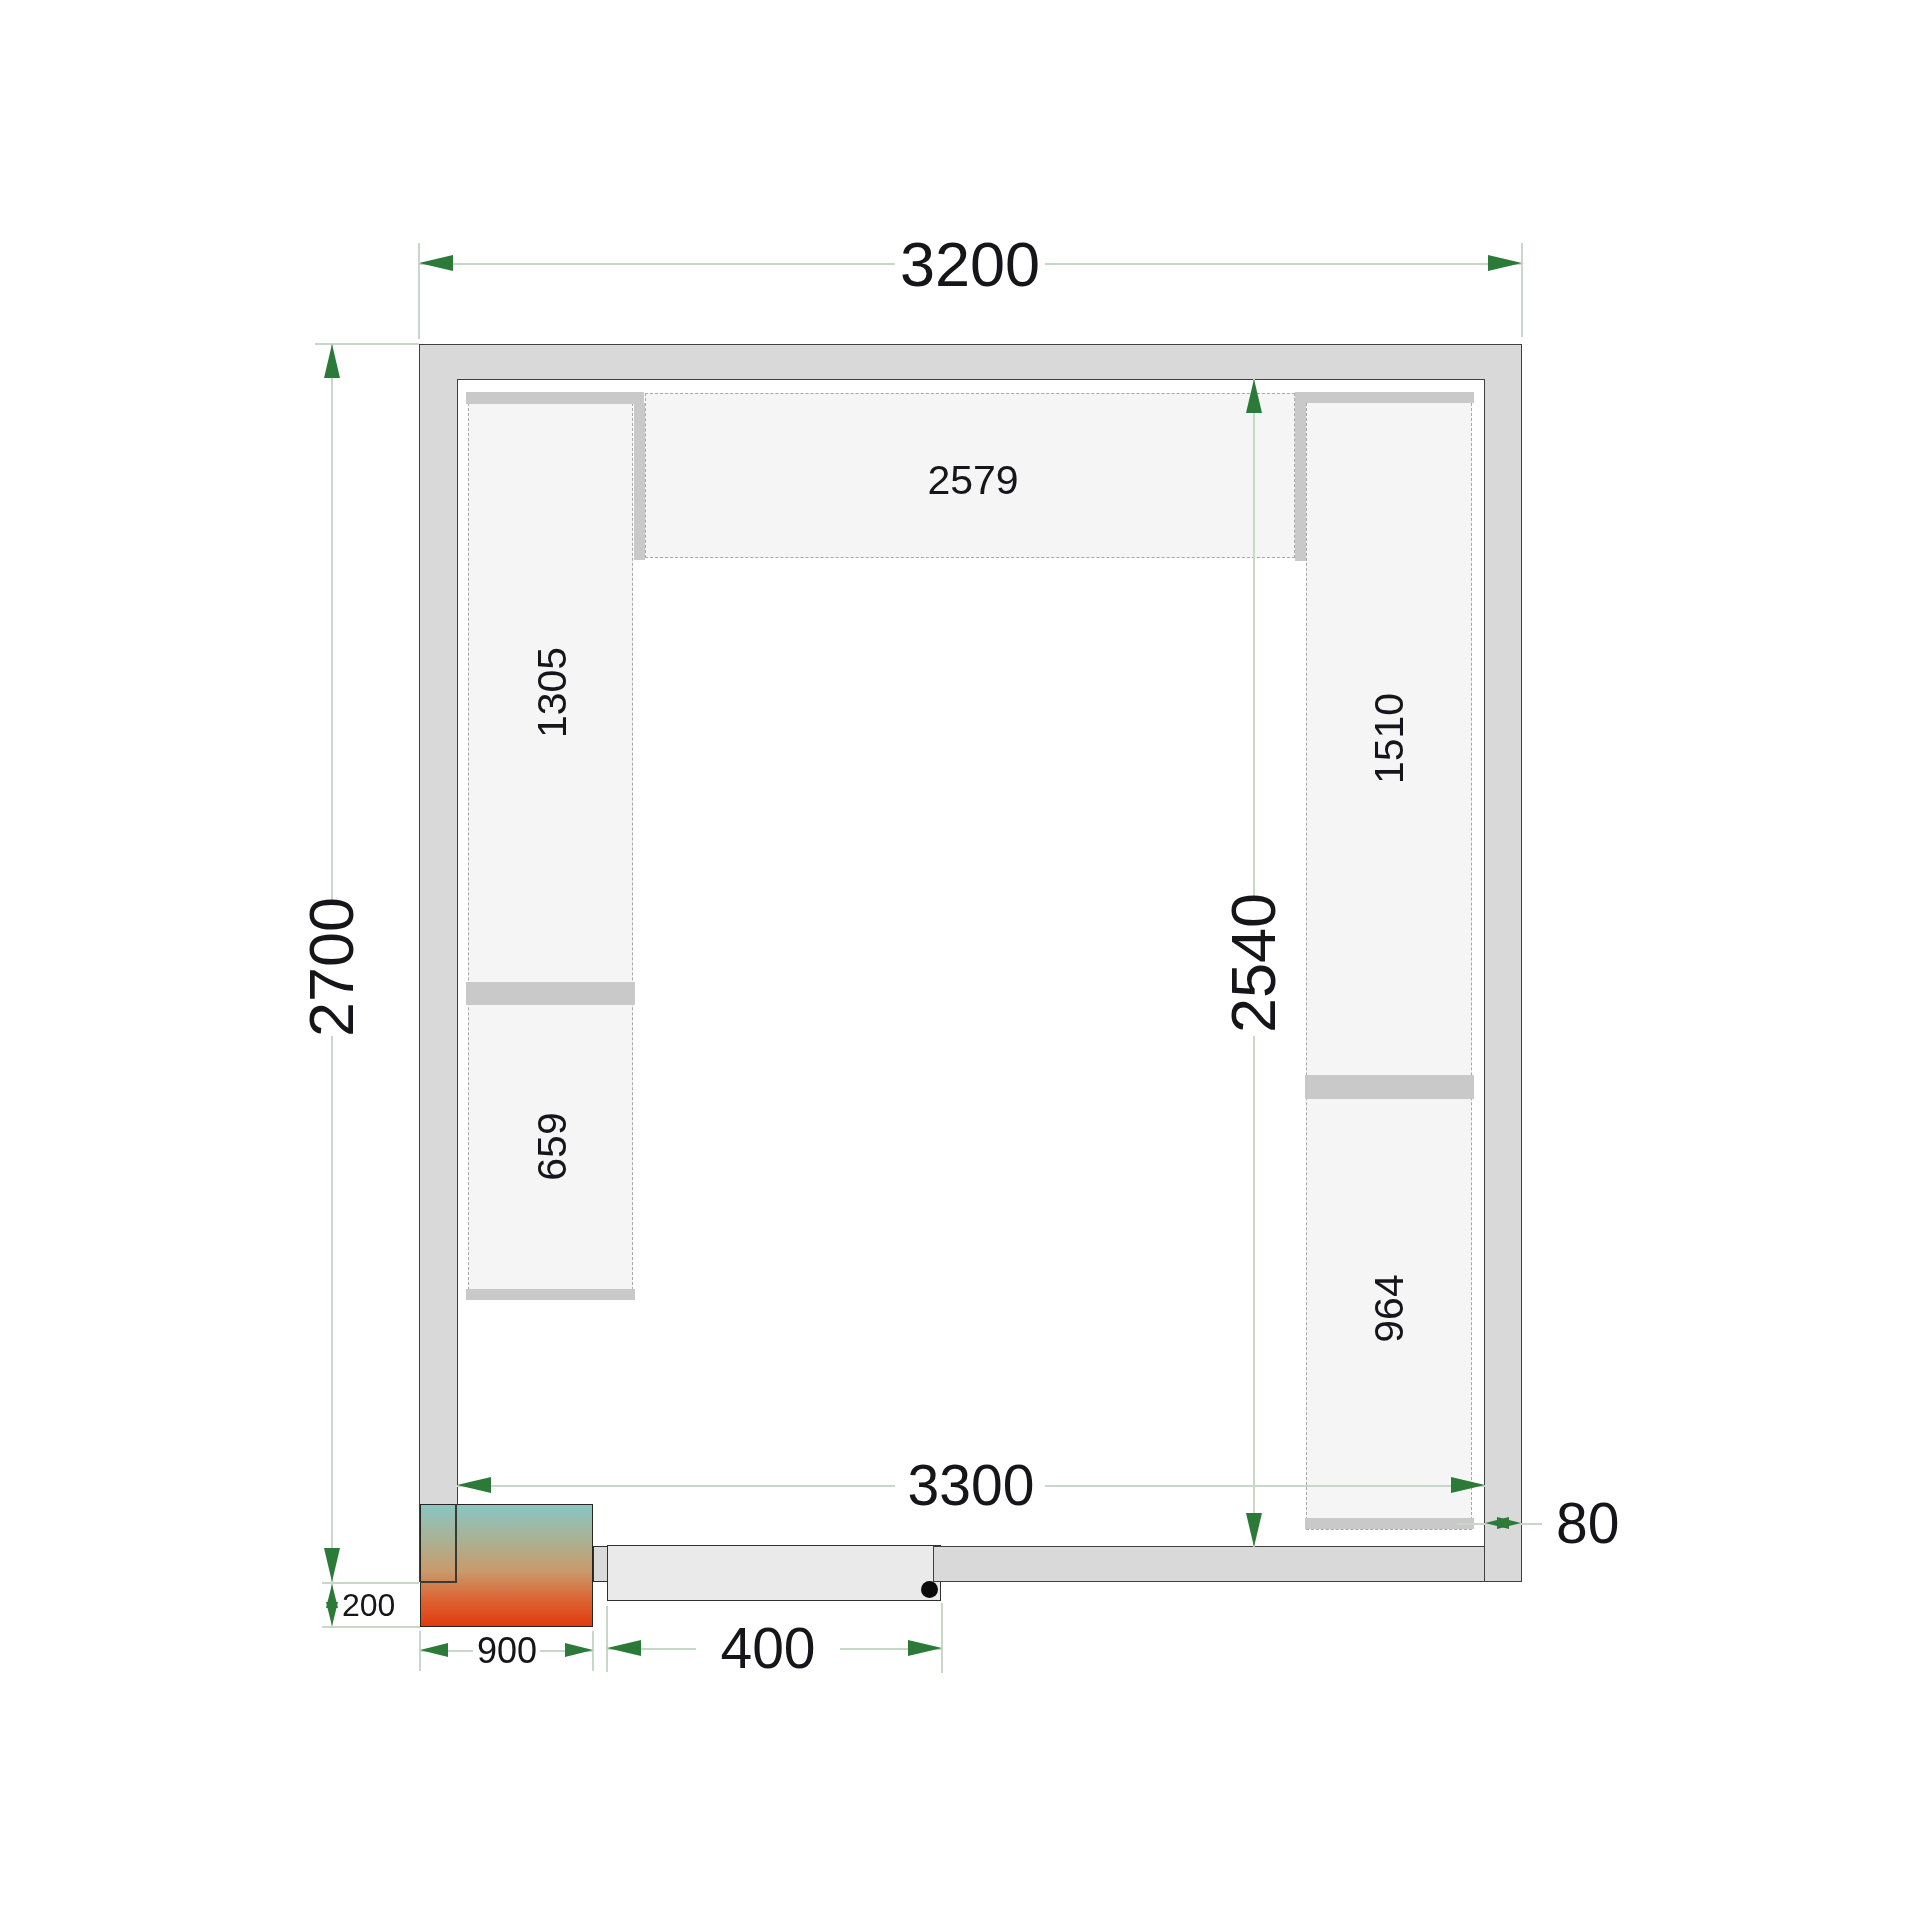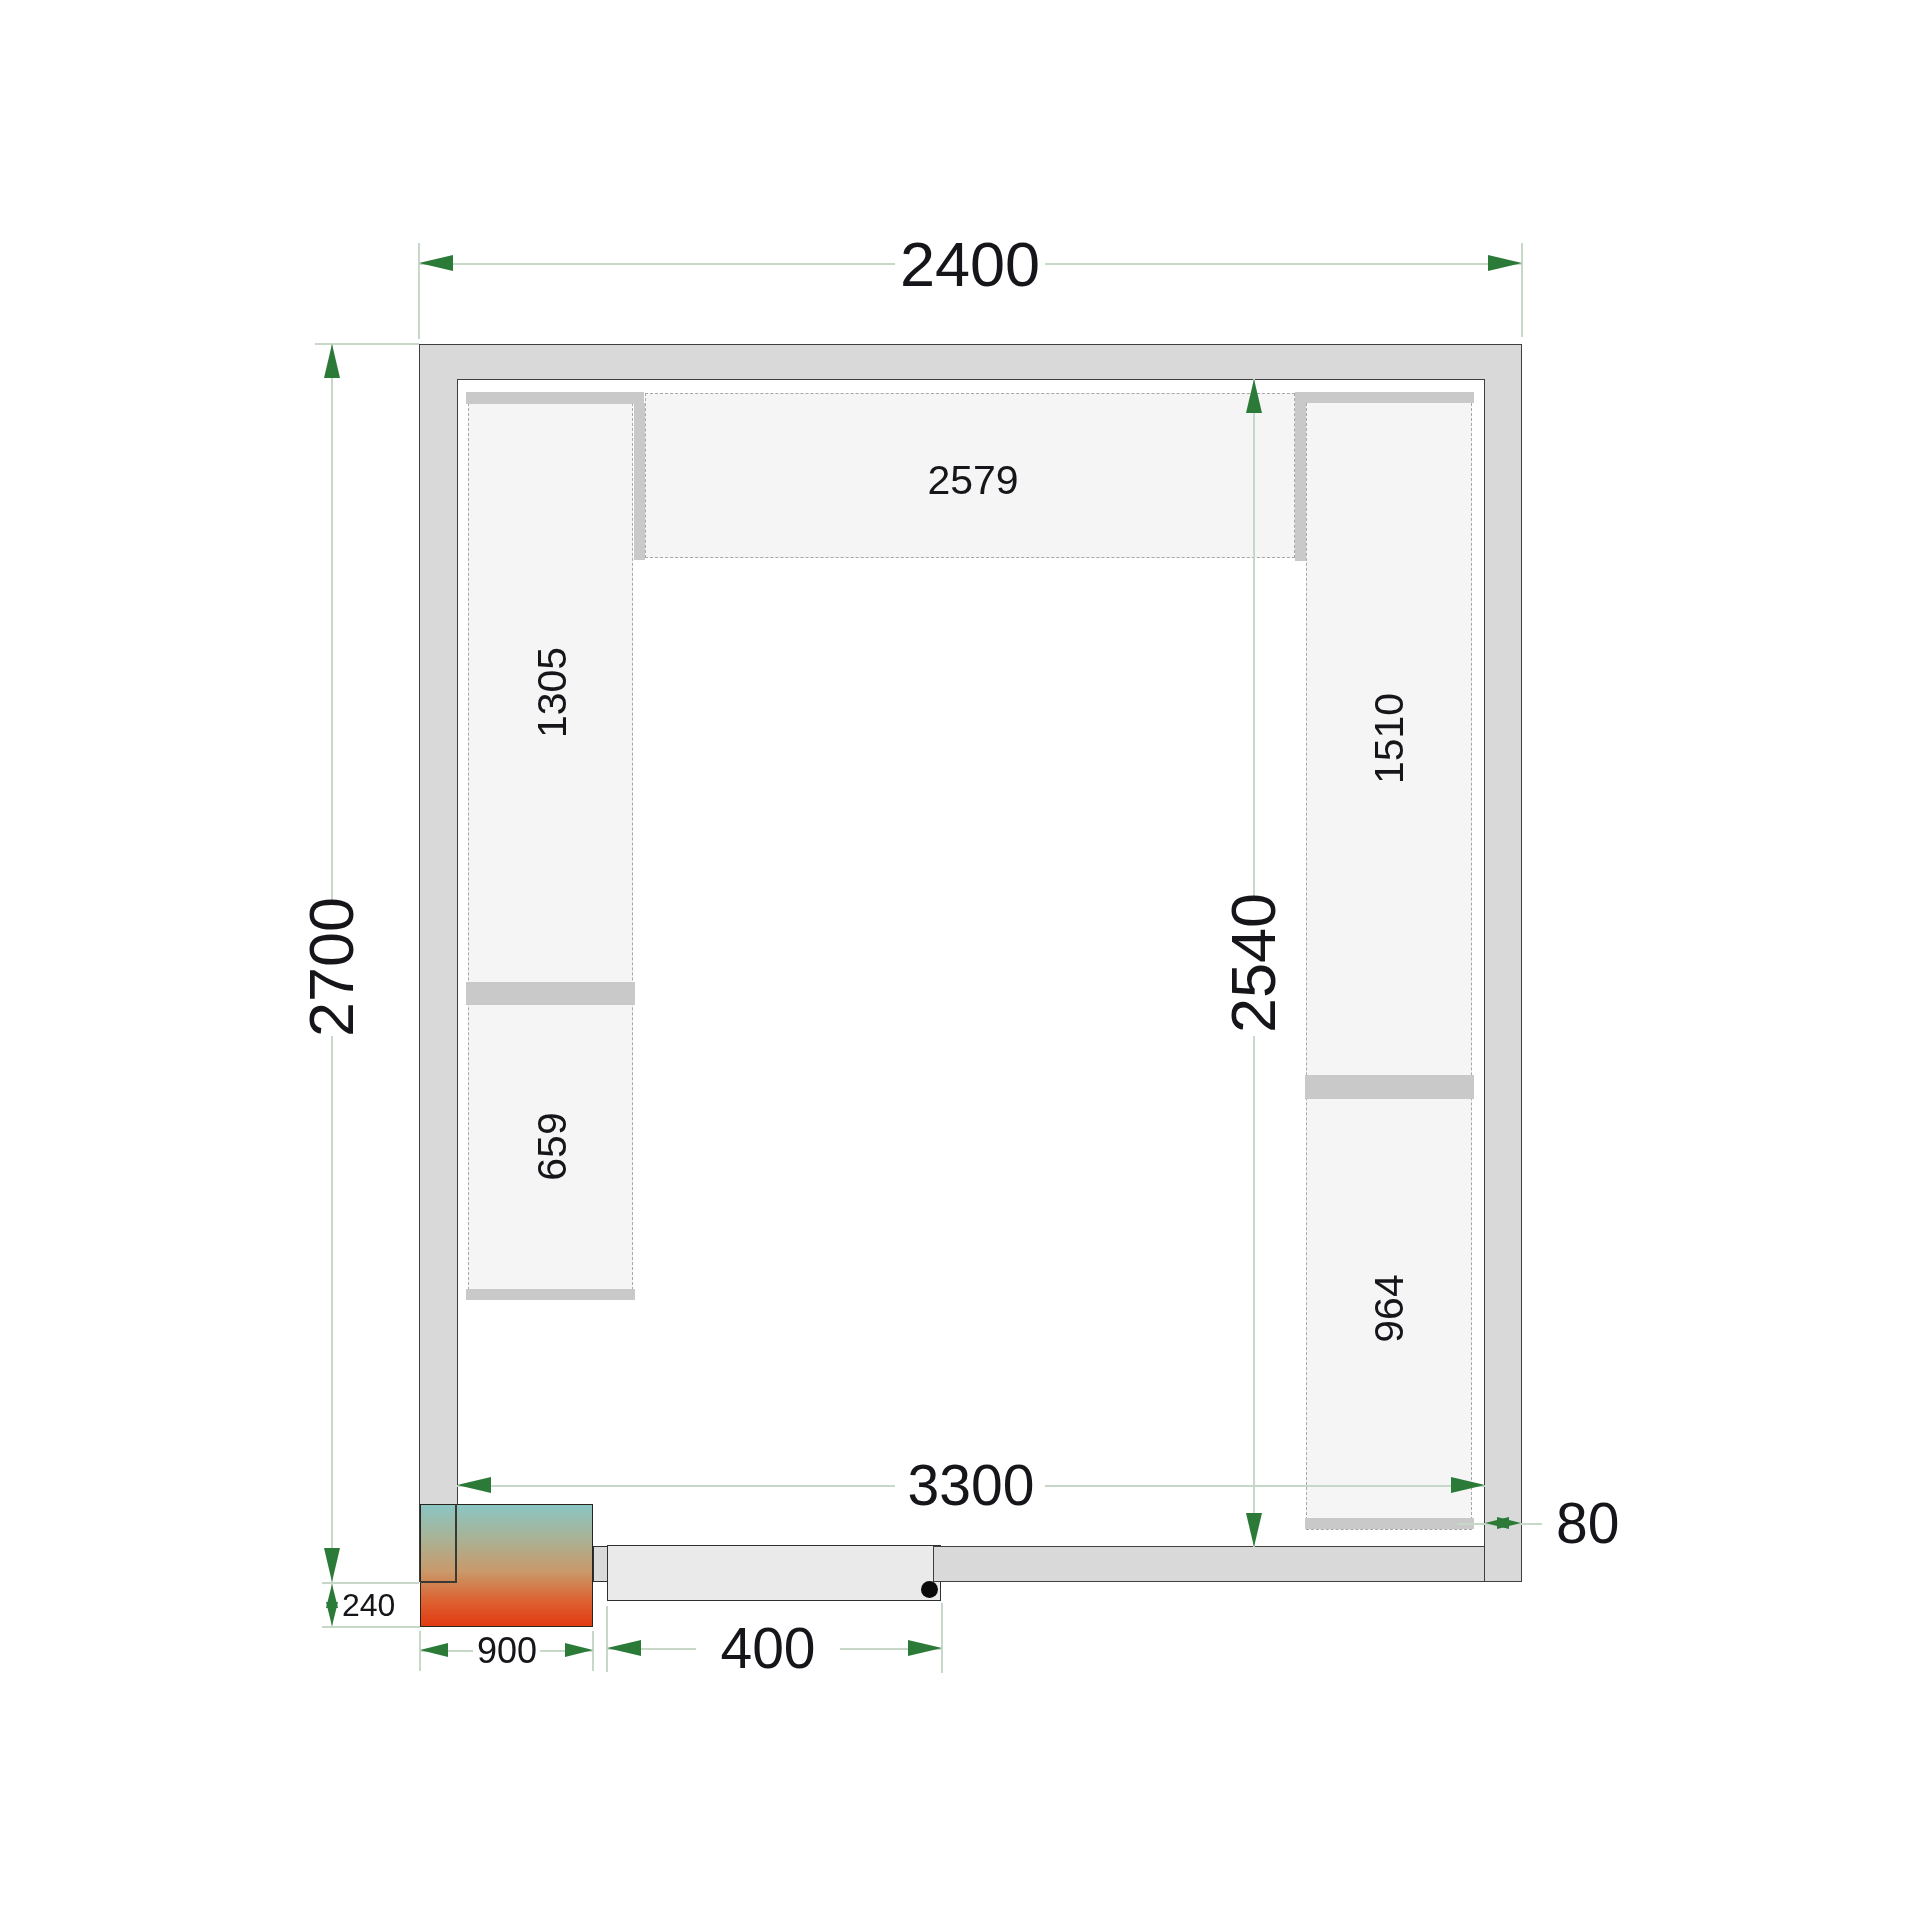--- a/index.html
+++ b/index.html
@@ -94,21 +94,21 @@
   <div class="abs" id="door-leaf"></div>
   <div class="abs" id="wall-bottom-right"></div>
   <div class="abs" id="door-dot"></div>
 
   <div class="abs dline" style="left:418px;top:243px;width:1.9px;height:96px;"></div>
   <div class="abs dline" style="left:1521px;top:243px;width:1.9px;height:94px;"></div>
   <div class="abs dline" style="left:419px;top:263px;width:476px;height:1.9px;"></div>
   <div class="abs dline" style="left:1045px;top:263px;width:476px;height:1.9px;"></div>
   <div class="abs arr arr-l" style="left:419px;top:255px;"></div>
   <div class="abs arr arr-r" style="left:1488px;top:255px;"></div>
-  <div class="abs dimtxt f67" style="left:876px;top:232px;width:188px;height:64px;">2400</div>
+  <div class="abs dimtxt f67" style="left:876px;top:232px;width:188px;height:64px;">3200</div>
 
   <div class="abs dline" style="left:315px;top:343px;width:104px;height:1.9px;"></div>
   <div class="abs dline" style="left:322px;top:1582px;width:97px;height:1.9px;"></div>
   <div class="abs dline" style="left:331px;top:344px;width:1.9px;height:556px;"></div>
   <div class="abs dline" style="left:331px;top:1036px;width:1.9px;height:546px;"></div>
   <div class="abs arr arr-u" style="left:324px;top:344px;"></div>
   <div class="abs arr arr-d" style="left:324px;top:1548px;"></div>
   <div class="abs dimtxt f67 vrot" style="left:237px;top:935px;width:188px;height:64px;">2700</div>
 
   <div class="abs dline" style="left:1253px;top:379px;width:1.9px;height:520px;"></div>
@@ -125,21 +125,21 @@
 
   <div class="abs dline" style="left:1457px;top:1523px;width:85px;height:1.9px;"></div>
   <div class="abs arr arr-l sm" style="left:1485px;top:1517px;"></div>
   <div class="abs arr arr-r sm" style="left:1497px;top:1517px;"></div>
   <div class="abs dimtxt f61 left-align" style="left:1556px;top:1491px;width:122px;height:64px;">80</div>
 
   <div class="abs dline" style="left:322px;top:1626px;width:98px;height:1.9px;"></div>
   <div class="abs dline" style="left:331px;top:1583px;width:1.9px;height:44px;"></div>
   <div class="abs arr arr-u sm" style="left:326px;top:1584px;"></div>
   <div class="abs arr arr-d sm" style="left:326px;top:1602px;"></div>
-  <div class="abs dimtxt f34 left-align" style="left:342px;top:1589px;width:66px;height:32px;">240</div>
+  <div class="abs dimtxt f34 left-align" style="left:342px;top:1589px;width:66px;height:32px;">200</div>
 
   <div class="abs dline" style="left:419px;top:1631px;width:1.9px;height:40px;"></div>
   <div class="abs dline" style="left:592px;top:1631px;width:1.9px;height:40px;"></div>
   <div class="abs dline" style="left:420px;top:1650px;width:53px;height:1.9px;"></div>
   <div class="abs dline" style="left:540px;top:1650px;width:53px;height:1.9px;"></div>
   <div class="abs arr arr-l md" style="left:420px;top:1643px;"></div>
   <div class="abs arr arr-r md" style="left:565px;top:1643px;"></div>
   <div class="abs dimtxt f38" style="left:460px;top:1633px;width:94px;height:36px;">900</div>
 
   <div class="abs dline" style="left:606px;top:1606px;width:1.9px;height:66px;"></div>

